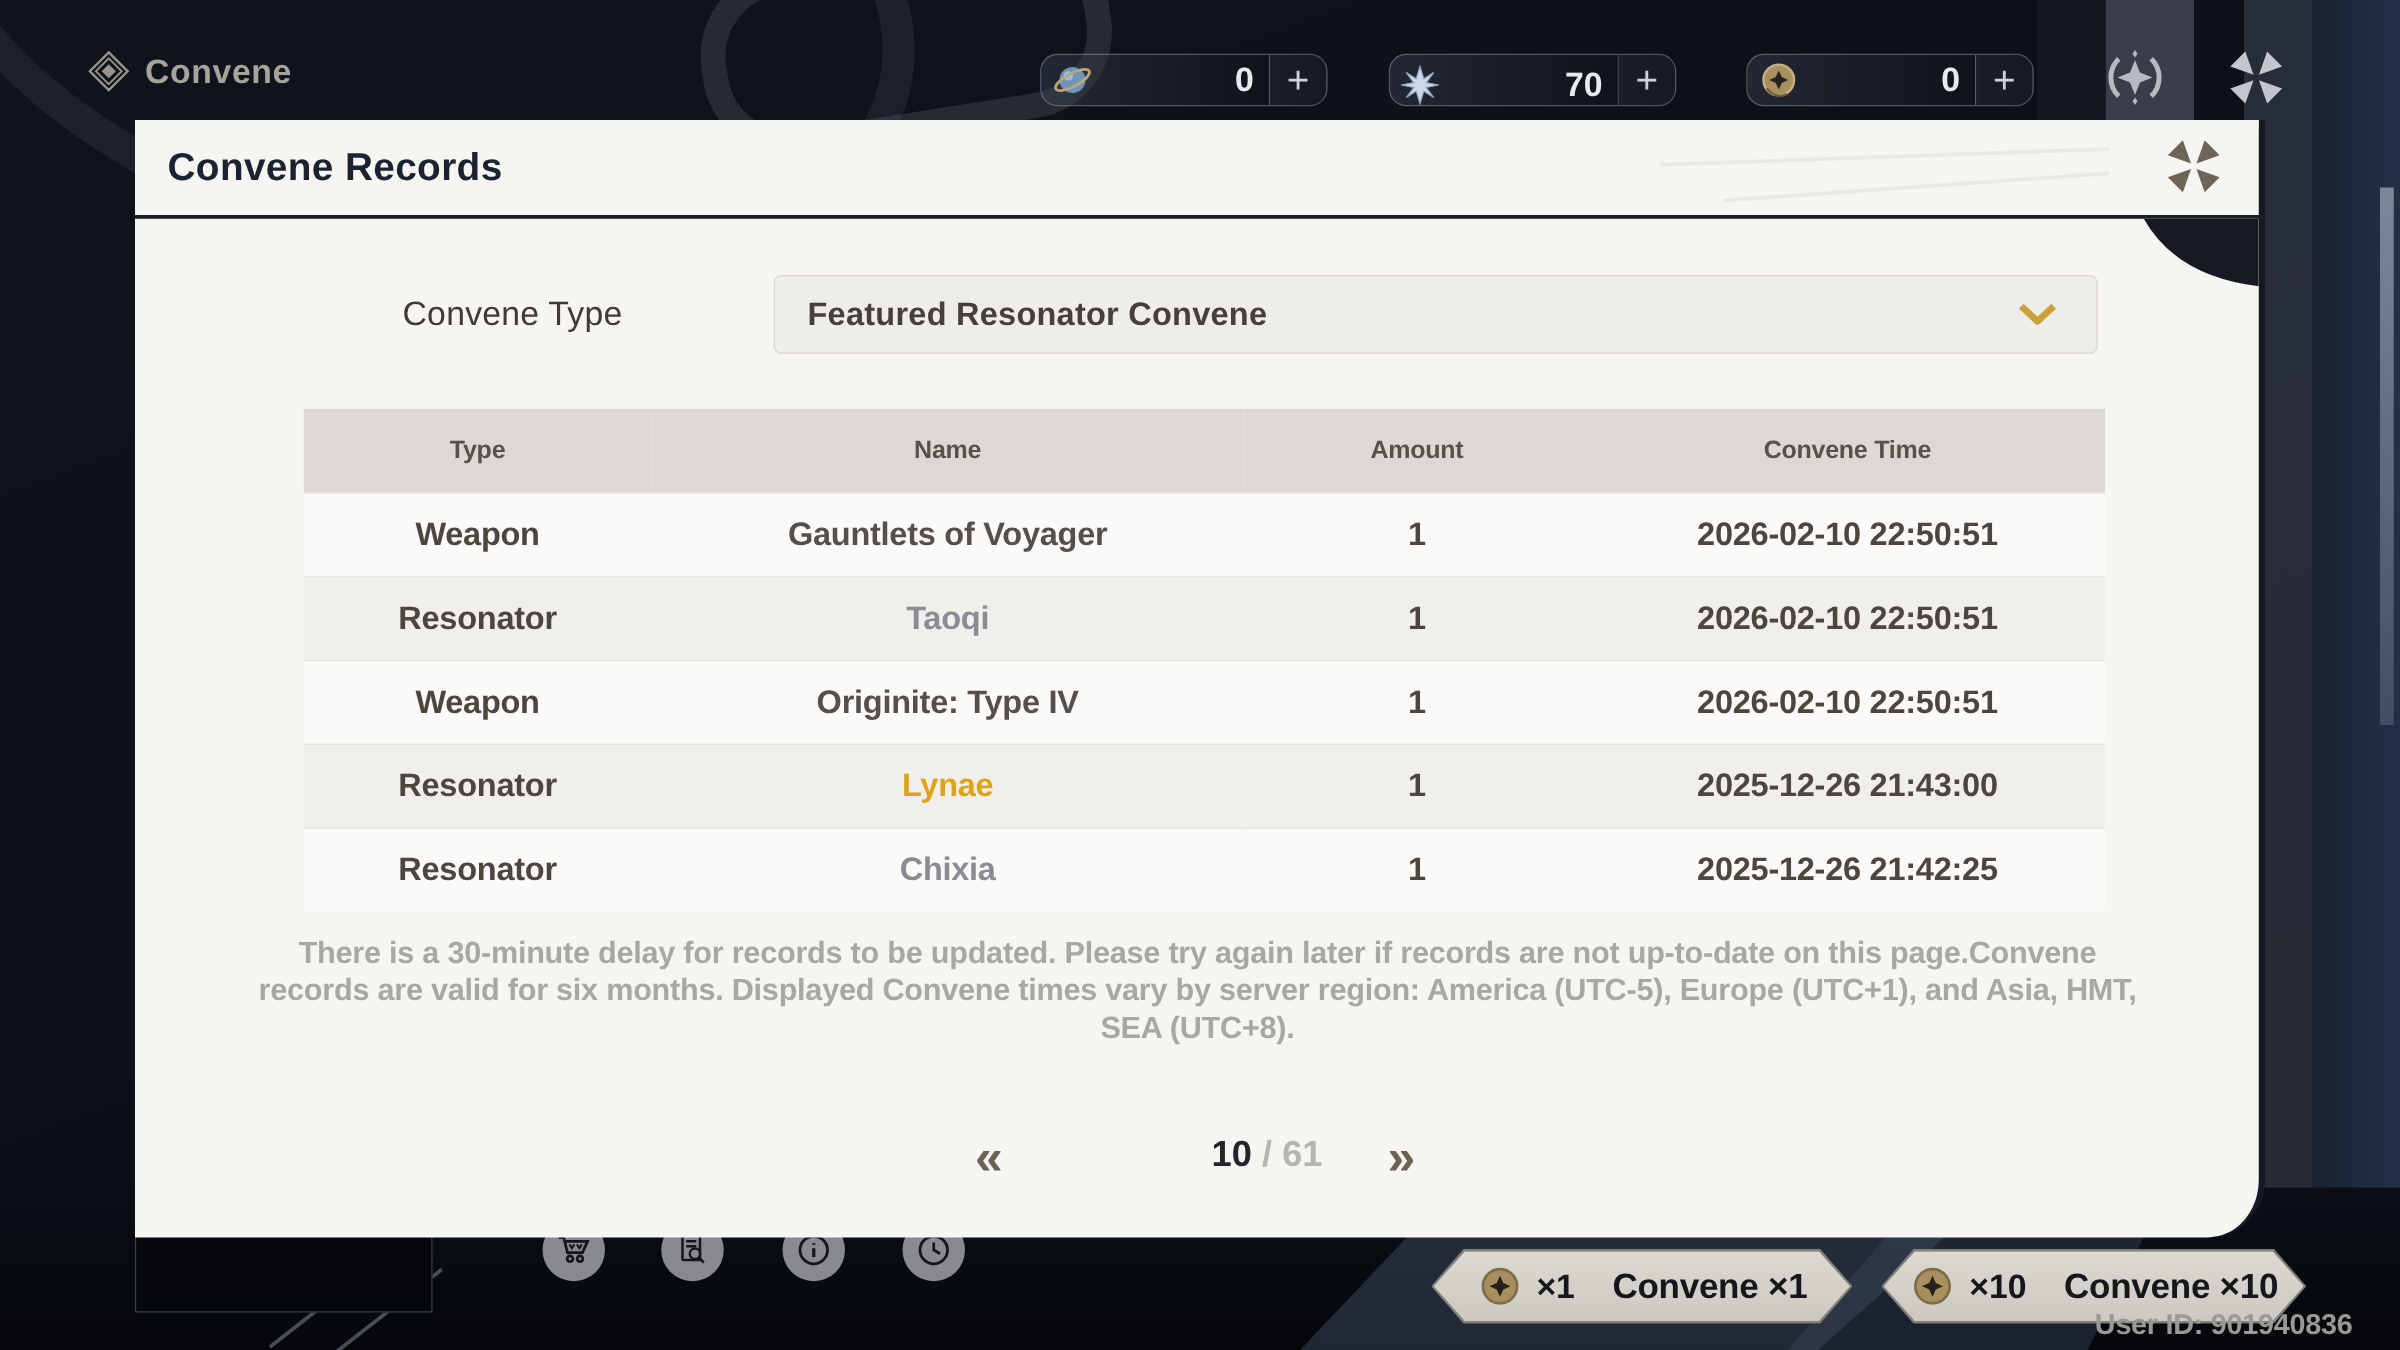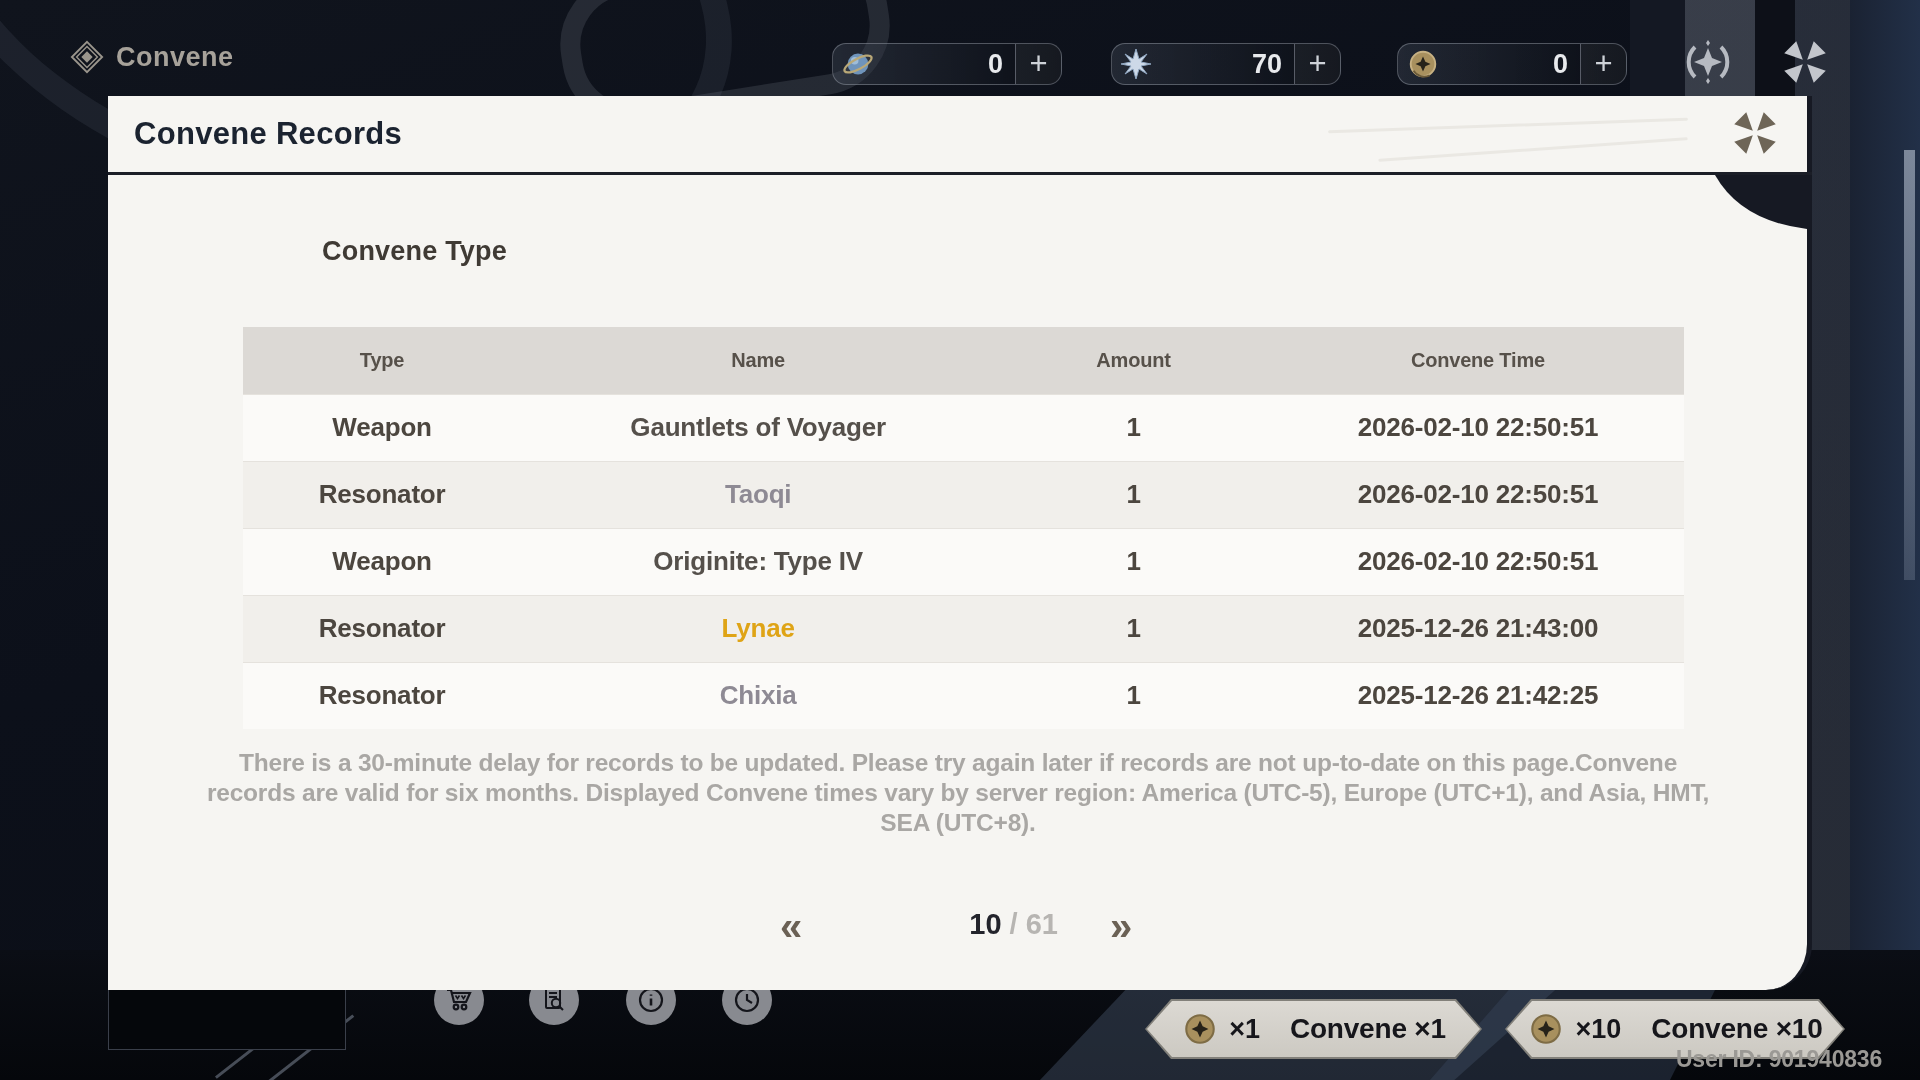--- a/index.html
+++ b/index.html
@@ -41,39 +41,39 @@
   .pill { position:absolute; top:43px; height:42px; width:230px; display:flex; align-items:center;
           background:linear-gradient(90deg,rgba(70,78,92,.38),rgba(8,11,18,.62));
           border:1px solid rgba(150,156,168,.48); border-radius:14px; }
   .pill .p-icon { margin-left:8px; display:flex; }
   .pill .p-val { flex:1; text-align:right; padding-right:12px; color:#e8eaed;
                  font-size:27px; font-weight:700; }
   .pill .p-add { width:46px; height:100%; display:flex; align-items:center; justify-content:center;
                  border-left:1px solid rgba(140,146,158,.55); background:rgba(255,255,255,.05);
                  border-radius:0 13px 13px 0; color:#ced2d8; font-size:31px; font-weight:400;
                  cursor:pointer; }
-  .pill1 { left:832px; } .pill2 { left:1111px; } .pill3 { left:1397px; }
+  .pill1 { left:832px; } .pill2 { left:1111px;align-items:flex-end; } .pill3 { left:1397px; }
   .top-icon { position:absolute; top:38px; width:48px; height:48px; cursor:pointer; }
   .top-icon.emblem { left:1684px; } .top-icon.closewin { left:1781px; }
 
   
   .modal { position:absolute; left:108px; top:96px; width:1704px; height:894px; z-index:10;
            background:#f6f5f2; border-right:5px solid #161923; border-radius:0 0 46px 0; }
   .m-header { position:absolute; left:0; top:0; right:0; height:76px; overflow:hidden; }
   .arc { position:absolute; height:3px; background:#eae8e3; border-radius:3px; }
   .arc.a1 { left:1220px; top:28px; width:360px; transform:rotate(-2deg); }
   .arc.a2 { left:1270px; top:52px; width:310px; transform:rotate(-4deg); }
   .m-title { position:absolute; left:26px; top:20px; font-size:31px; font-weight:700;
              color:#1b2330; letter-spacing:.3px; }
   .m-close { position:absolute; top:13px; right:28px; width:48px; height:48px; cursor:pointer; }
   .m-divider { position:absolute; left:0; top:76px; right:-5px; height:3px; background:#1b1e27; }
   .m-notch { position:absolute; right:0; top:79px; width:92px; height:54px; }
 
   
-  .ct-label { position:absolute; left:214px; top:140px; font-size:27px; font-weight:700;
+  .ct-label { position:absolute; left:214px; top:140px; font-size:27px; font-weight:400;
               color:#3f3a34; letter-spacing:.2px; }
   .dropdown { position:absolute; left:511px; top:124px; width:1059px; height:63px;
               background:#efede9; border:1px solid #d8d4cf; border-radius:6px;
               display:flex; align-items:center; cursor:pointer; }
   .dropdown .dd-val { margin-left:26px; font-size:26px; font-weight:700; color:#45403a;
                       letter-spacing:.2px; flex:1; }
   .dropdown .dd-chev { margin-right:30px; display:flex; }
 
   
   .records { position:absolute; left:135px; top:231px; width:1441px; border-collapse:collapse;
@@ -210,20 +210,28 @@
         <path d="M20 24 L14 41 L3 30 Z"></path>
         <path d="M24 24 L41 30 L30 41 Z"></path>
       </svg>
     </div>
     <div class="m-divider"></div>
     <svg class="m-notch" viewBox="0 0 92 54">
       <path d="M0 0 H92 V54 Q26 46 0 0 Z" fill="#161923"></path>
     </svg>
 
     <div class="ct-label">Convene Type</div>
+    <div class="dropdown">
+      <span class="dd-val">Featured Resonator Convene</span>
+      <span class="dd-chev">
+        <svg width="34" height="20" viewBox="0 0 34 20">
+          <path d="M4 3 L17 15 L30 3" fill="none" stroke="#c9a23b" stroke-width="5.5" stroke-linejoin="round"></path>
+        </svg>
+      </span>
+    </div>
 
     <table class="records">
       <colgroup>
           <col style="width:19.3%">
           <col style="width:32.9%">
           <col style="width:19.2%">
           <col style="width:28.6%">
         </colgroup>
       <thead>
         <tr>

